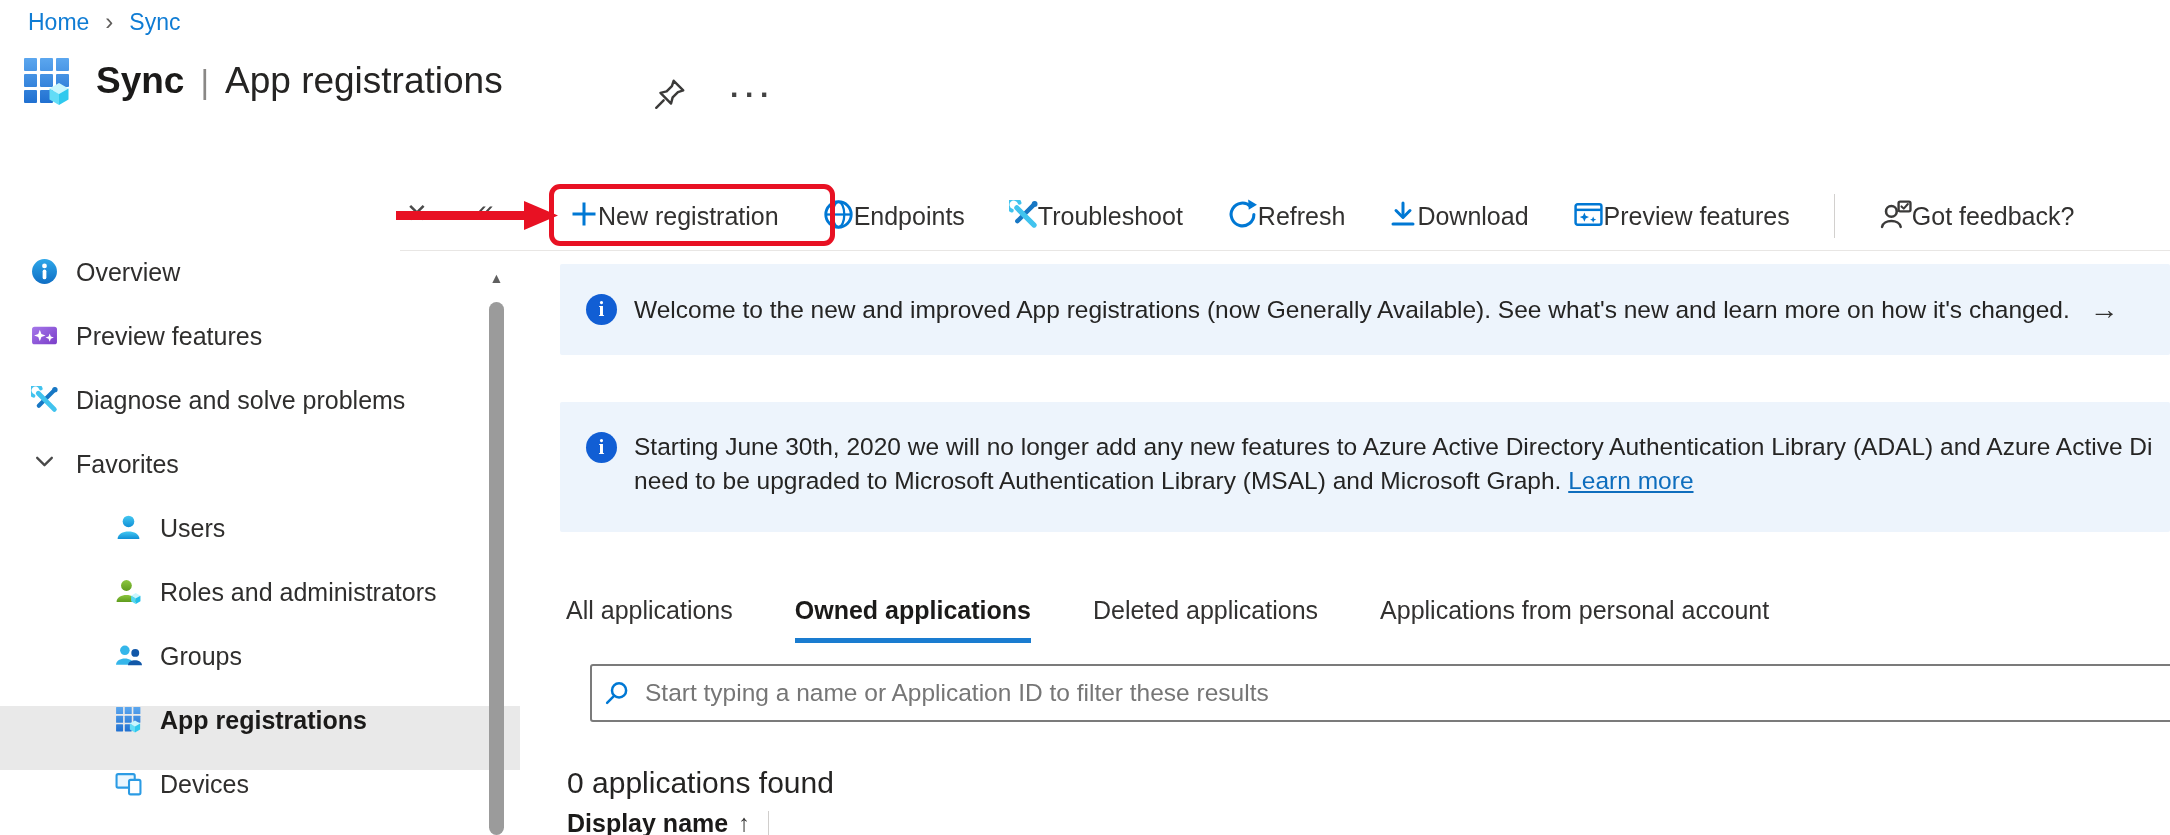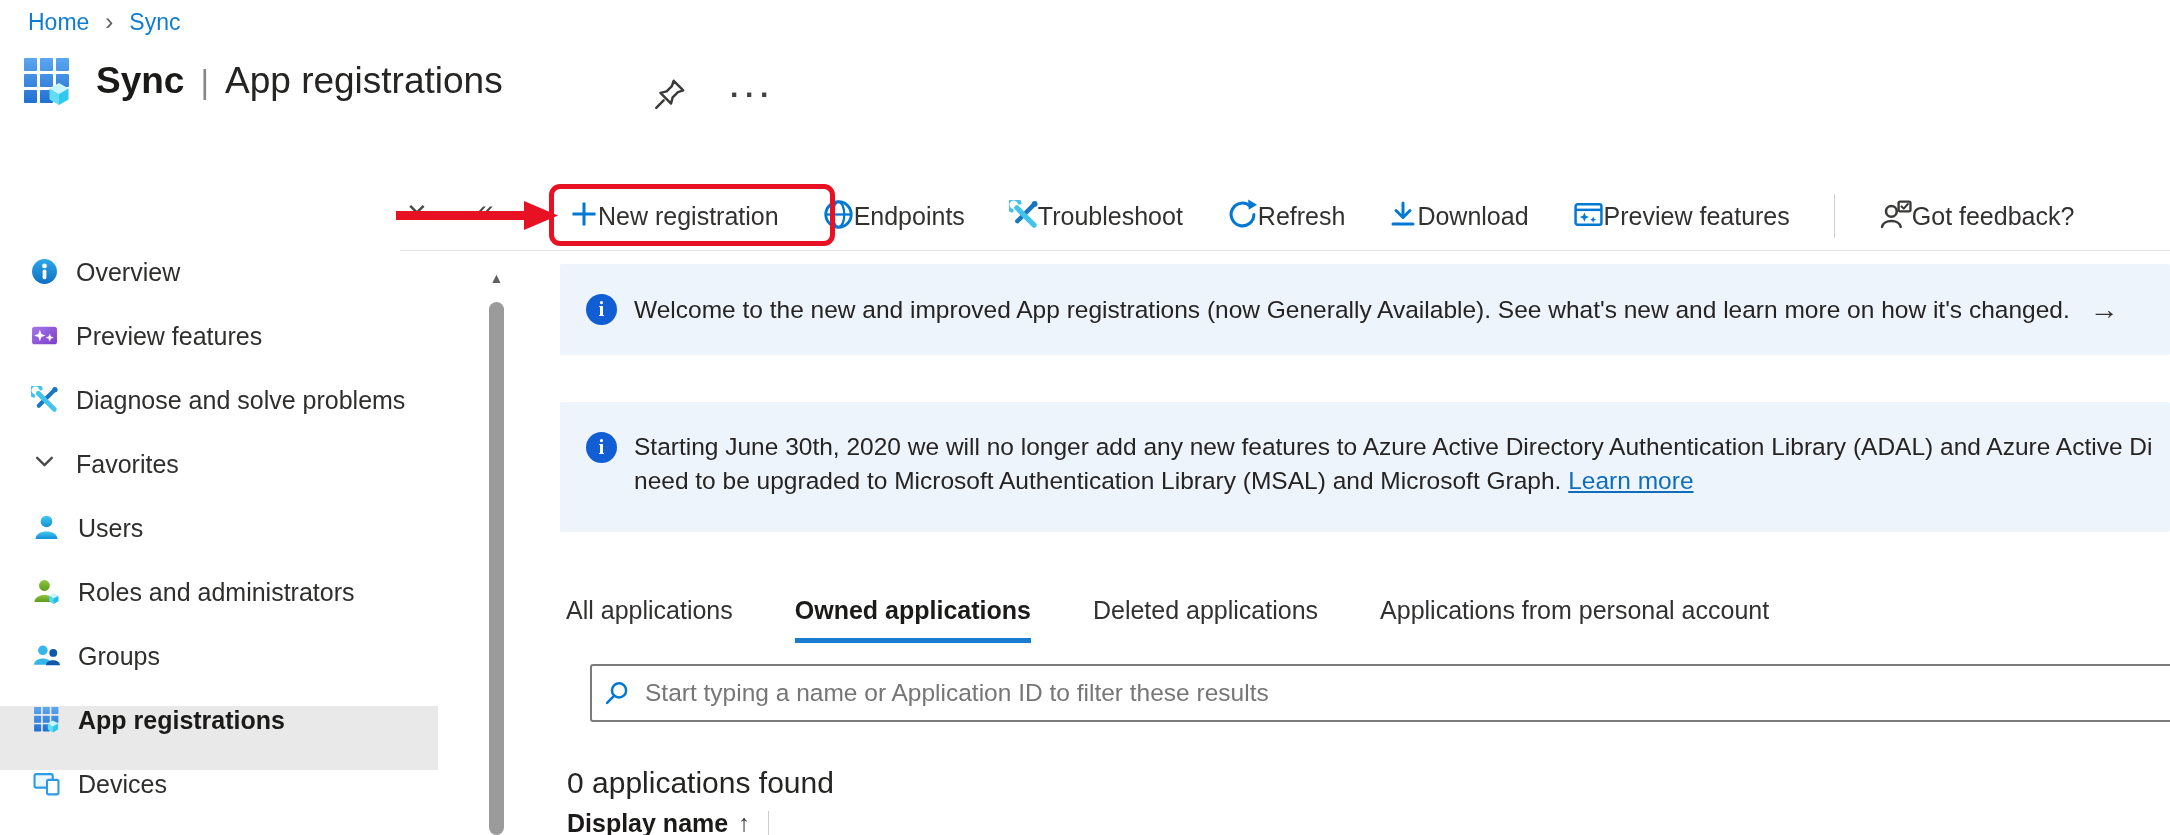--- a/index.html
+++ b/index.html
@@ -33,21 +33,21 @@
   .toolbar-rule{position:absolute;left:400px;top:250px;width:1770px;height:1px;background:#e8e6e4;}
 
   
   .anno-box{position:absolute;left:549px;top:184px;width:286px;height:62px;border:5px solid #e81123;
             border-radius:11px;box-sizing:border-box;pointer-events:none;}
   .anno-arrow{position:absolute;left:392px;top:196px;pointer-events:none;}
 
   
   .sidebar{position:absolute;left:0;top:258px;width:506px;}
   .sb-row{display:flex;align-items:flex-start;height:64px;gap:18px;padding-left:30px;width:454px;cursor:pointer;}
-  .sb-row.indent{padding-left:32px;width:406px;}
+  .sb-row.indent{padding-left:114px;width:406px;}
   .sb-row.selected{background:#e9e9e9;}
   .sb-label{font-size:25px;color:#2f2e2d;white-space:nowrap;}
   .sb-row.selected .sb-label{font-weight:700;color:#1b1a19;}
   .sb-icon{width:28px;display:flex;justify-content:center;align-items:center;}
   .sb-scroll{position:absolute;left:487px;top:258px;width:19px;height:577px;}
   .sb-scroll-up{position:absolute;left:0;top:12px;width:19px;text-align:center;font-size:14px;color:#606060;cursor:pointer;}
   .sb-thumb{position:absolute;left:2px;top:44px;width:15px;height:533px;background:#9b9b9b;border-radius:9px;cursor:pointer;}
 
   
   .banner{position:absolute;left:560px;background:#edf4fc;border-radius:2px;overflow:hidden;}

